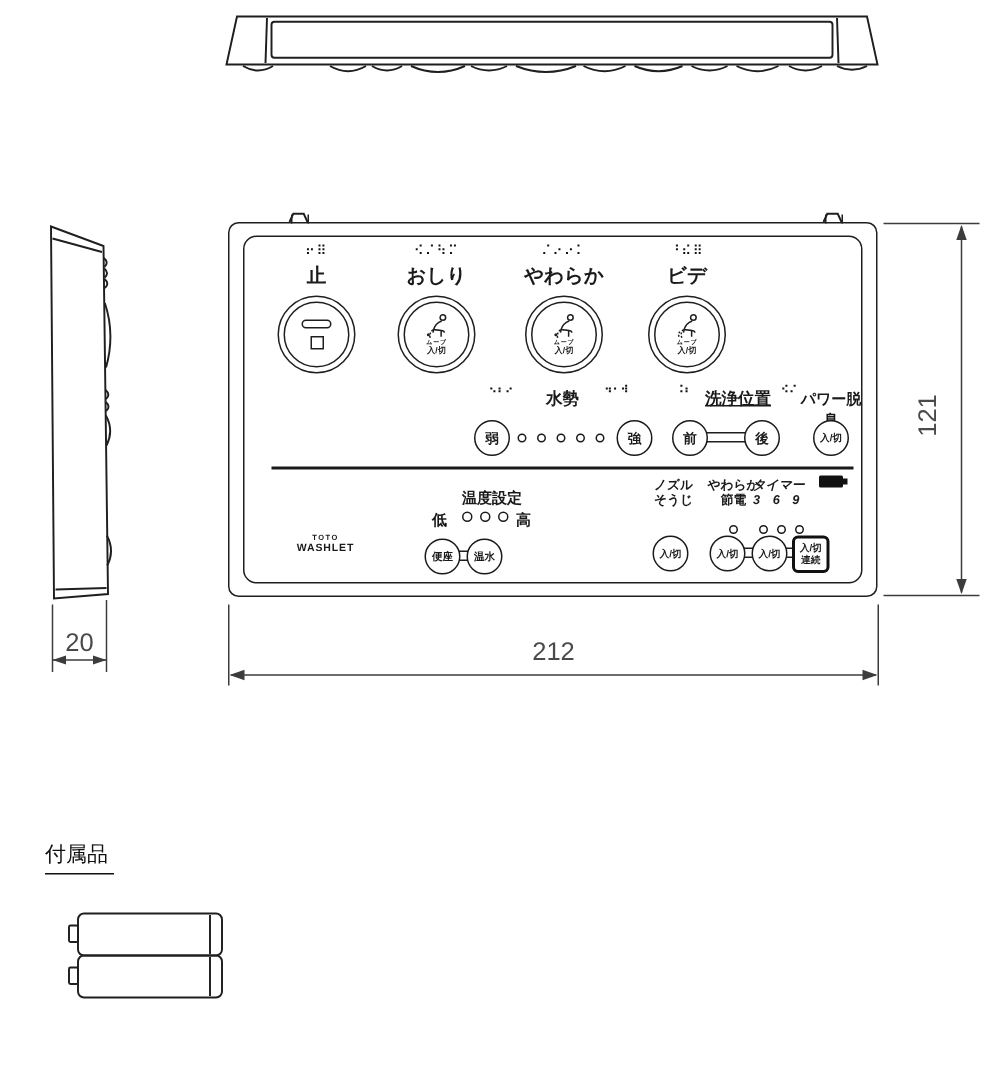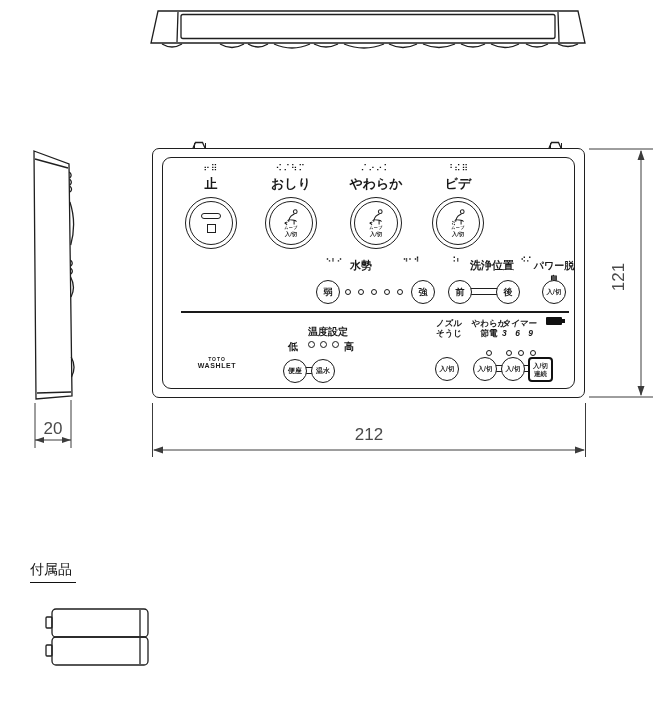--- a/index.html
+++ b/index.html
@@ -55,22 +55,22 @@
   .p-bidet  { left:279px; top:48px; }
 
   .stop-bar { width:20px; height:6px; border:1.4px solid #1f1f1f; border-radius:3px; }
   .stop-sq  { width:9px; height:9px; border:1.3px solid #1f1f1f; margin-top:5px; }
 
   .person-svg { position:static; width:26px; height:17px; }
   .move  { font-size:4px; line-height:4.5px; font-weight:bold; letter-spacing:0.5px; }
   .onoff-t { font-size:5.5px; line-height:6.5px; font-weight:bold; }
 
   .sm-label { position:absolute; font-weight:bold; text-align:center; }
-  .water-label { left:188px; top:109px; width:40px; font-size:11px; }
-  .pos-label   { left:311px; top:109px; width:56px; font-size:11px; }
+  .water-label { left:202px; top:109px; width:40px; font-size:11px; }
+  .pos-label   { left:311px; top:109px; width:56px; font-size:11px;text-decoration:underline; }
   .deo-label   { left:376px; top:110px; width:50px; font-size:10px; }
   .b-water-l { left:166px; top:106px; width:30px; font-size:7px; letter-spacing:0; }
   .b-water-r { left:240px; top:106px; width:36px; font-size:7px; letter-spacing:0; }
   .b-pos-l   { left:293px; top:106px; width:20px; font-size:7px; letter-spacing:0; }
   .b-pos-r   { left:364px; top:106px; width:18px; font-size:7px; letter-spacing:0; }
 
   .btn-sm {
     position:absolute; width:24px; height:24px; border:1.7px solid #1a1a1a; border-radius:50%;
     background:#fff; display:flex; align-items:center; justify-content:center;
     font-weight:bold; font-size:9px; z-index:3;

